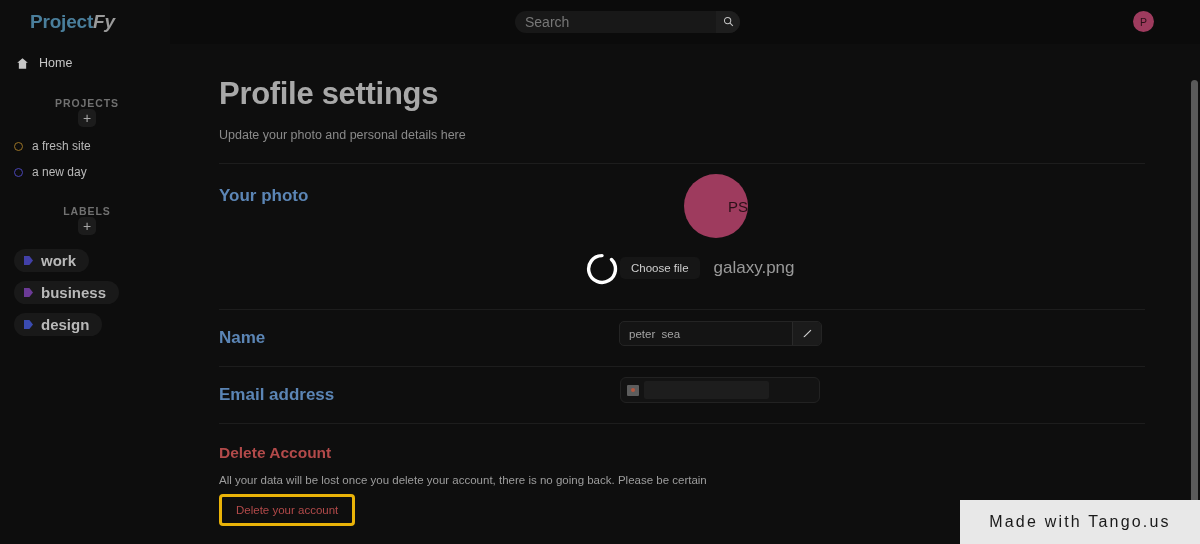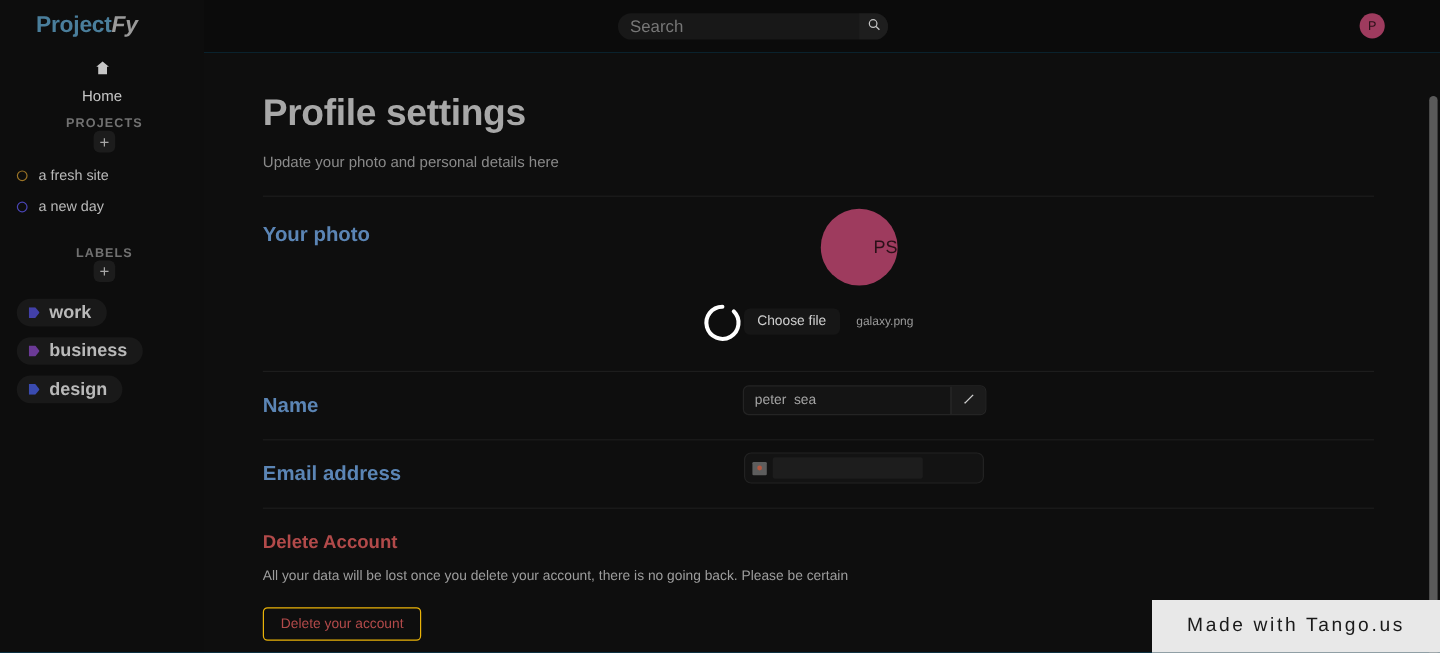--- a/index.html
+++ b/index.html
@@ -2,38 +2,38 @@
 <html><head>
 <meta charset="utf-8">
 <style>
   * { box-sizing: border-box; margin: 0; padding: 0; }
   html, body {
     width: 1200px; height: 544px;
     background: #0b0b0b;
     font-family: "Liberation Sans", sans-serif;
     overflow: hidden;
   }
-  .app { position: relative; width: 1200px; height: 544px; background: #0ea5e9; }
+  .app { position: relative; width: 1200px; height: 544px; background: #f97316; }
 
   
   .sidebar {
     position: absolute; left: 0; top: 0; width: 170px; height: 544px;
     background: #0d0d0d;
   }
   .logo {
     height: 44px; display: flex; align-items: center;
     padding-left: 30px; font-size: 19px; font-weight: bold; letter-spacing: -0.2px;
   }
   .logo .a { color: #4a7e9b; }
   .logo .b { color: #9a9a9a; font-style: italic; }
 
   .nav-home {
     display: flex; align-items: center; gap: 10px;
     height: 26px; margin: 6px 8px 0 8px; padding: 0 8px;
-    color: #c6c6c6; font-size: 12.5px; border-radius: 5px; flex-direction: column;
+    color: #c6c6c6; font-size: 12.5px; border-radius: 5px;
   }
   .home-ico { width: 13px; height: 13px; display:block; }
 
   .section-head {
     display: flex; align-items: center; justify-content: space-between;
     margin: 21px 10px 0 14px;
     flex-direction: column;
   }
   .section-title {
     color: #717171; font-size: 10.5px; letter-spacing: 0.9px; font-weight: 600;
@@ -121,21 +121,21 @@
   }
   .spinner {
     width: 34px; height: 34px; flex: 0 0 auto;
     position: absolute; left: -35px; top: -5px;
   }
   .choose-btn {
     background: #161616; border: 0; border-radius: 5px;
     color: #cfcfcf; font-size: 11.5px; padding: 5px 11px;
     font-family: "Liberation Sans", sans-serif;
   }
-  .file-name { color: #9a9a9a; font-size: 10px; text-align: center; }
+  .file-name { color: #9a9a9a; font-size: 17px; text-align: center; }
 
   
   .name-row { height: 56px; position: relative; }
   .name-field {
     position: absolute; left: 449px; top: 11px;
     width: 203px; height: 25px;
     background: #141414; border: 1px solid #242424; border-radius: 5px;
     display: flex; align-items: stretch; overflow: hidden;
   }
   .name-val {
@@ -166,22 +166,22 @@
   }
   .redacted {
     height: 18px; width: 125px; background: #1d1d1d; border-radius: 2px;
   }
 
   
   .delete-sec { padding: 20px 0 0 49px; }
   .delete-title { color: #b24a4a; font-size: 15.5px; font-weight: bold; }
   .delete-desc { margin-top: 12px; color: #9d9d9d; font-size: 11.5px; }
   .delete-btn {
-    margin-top: 20px; background: transparent;
-    border: 1px solid #eab308; border-radius: 4px;
+    margin-top: 8px; background: transparent;
+    border: 3px solid #eab308; border-radius: 4px;
     color: #b24a4a; font-size: 11.5px; padding: 7px 14px;
     font-family: "Liberation Sans", sans-serif;
   }
 
   
   .scrollbar {
     position: absolute; right: 2px; top: 36px; width: 7px; height: 470px;
     background: #5a5a5a; border-radius: 4px;
   }
 

